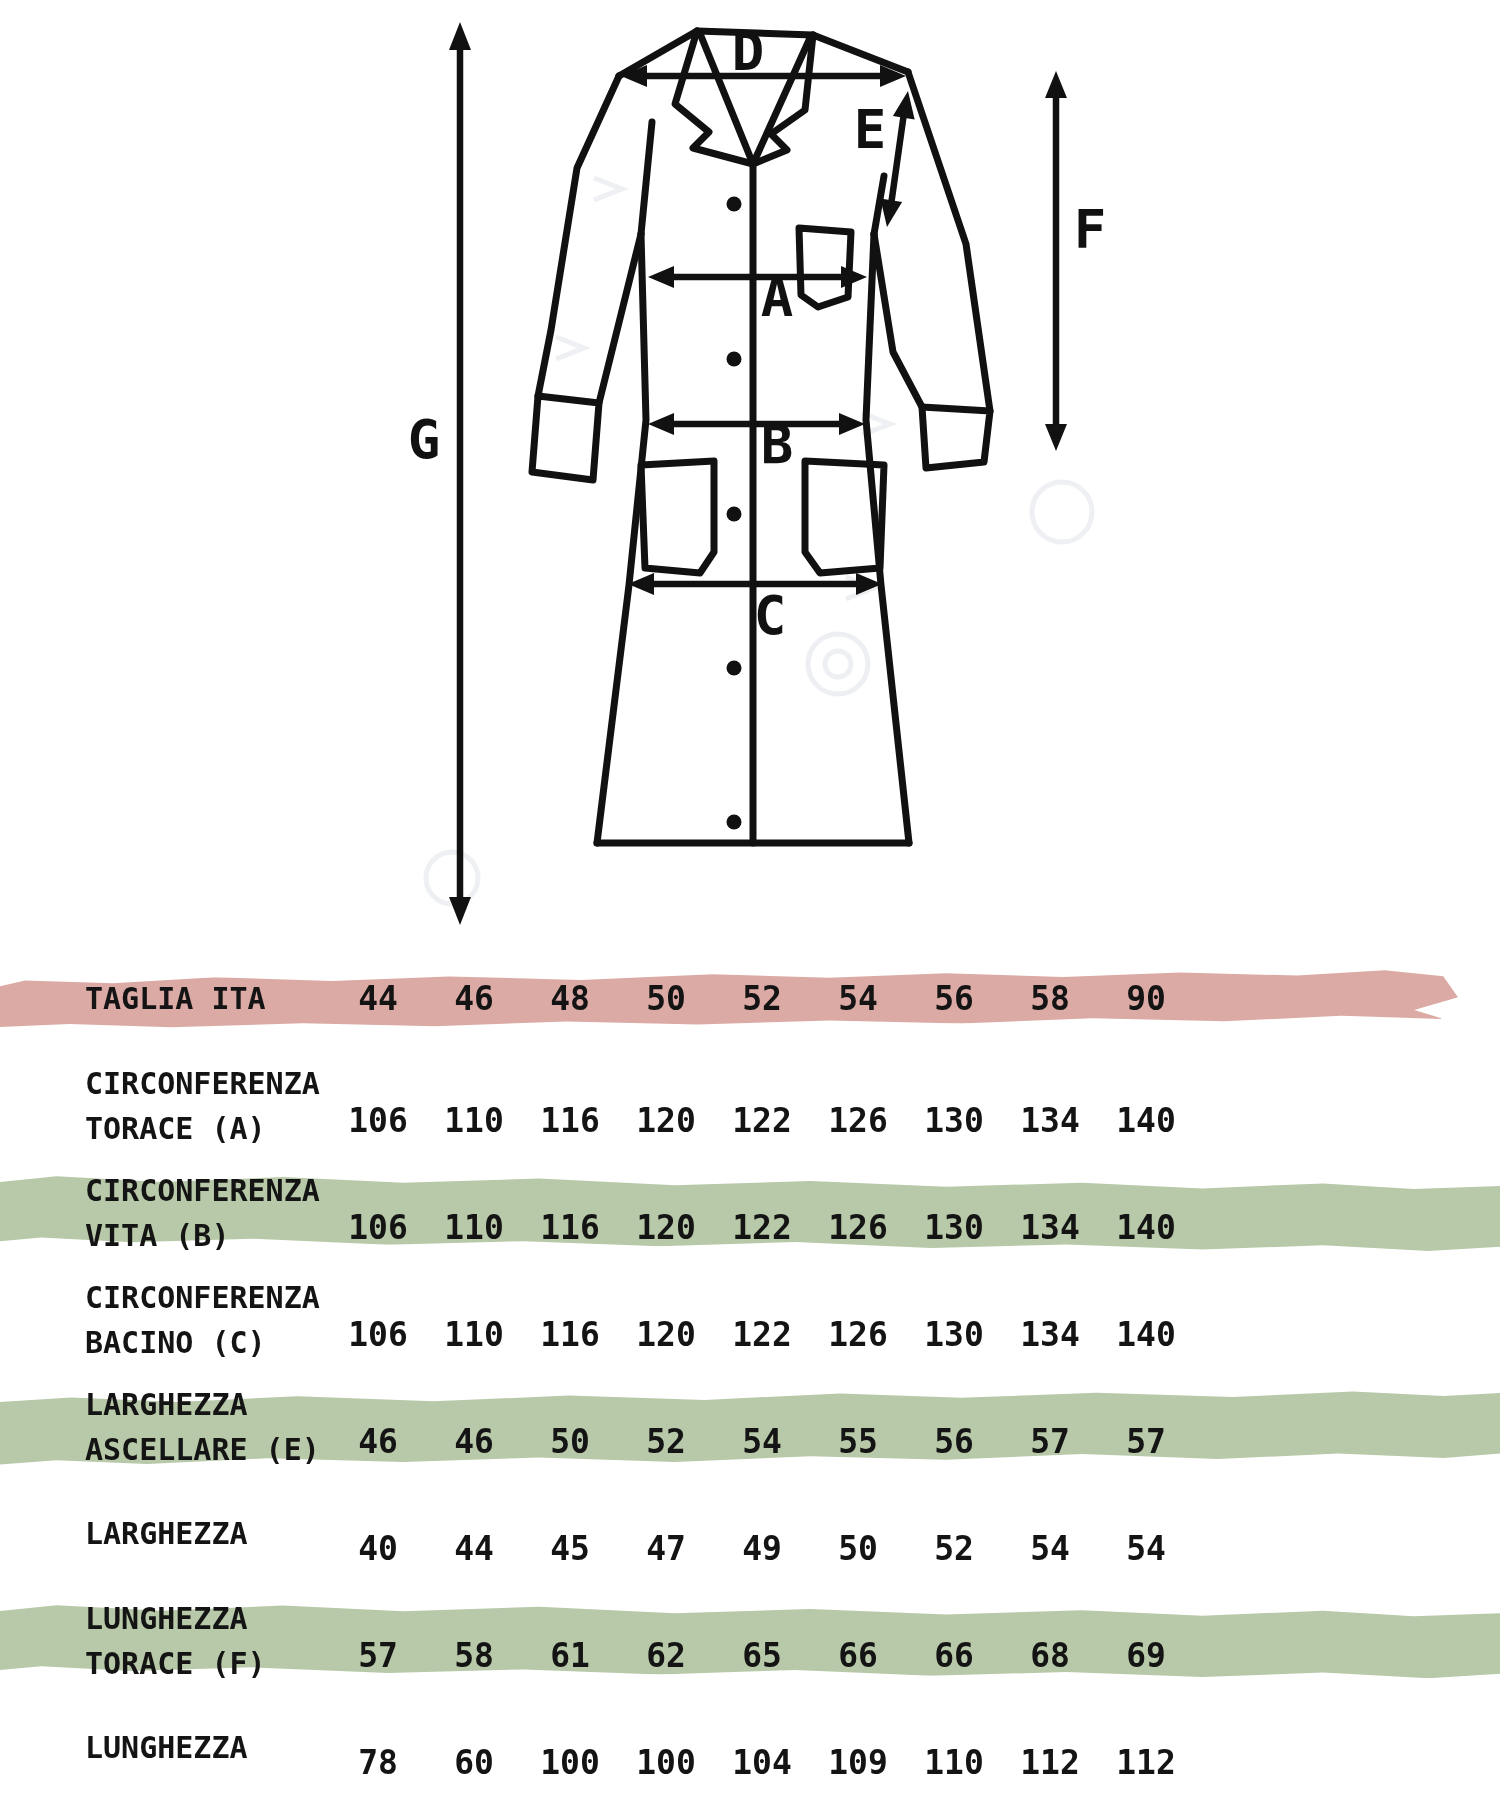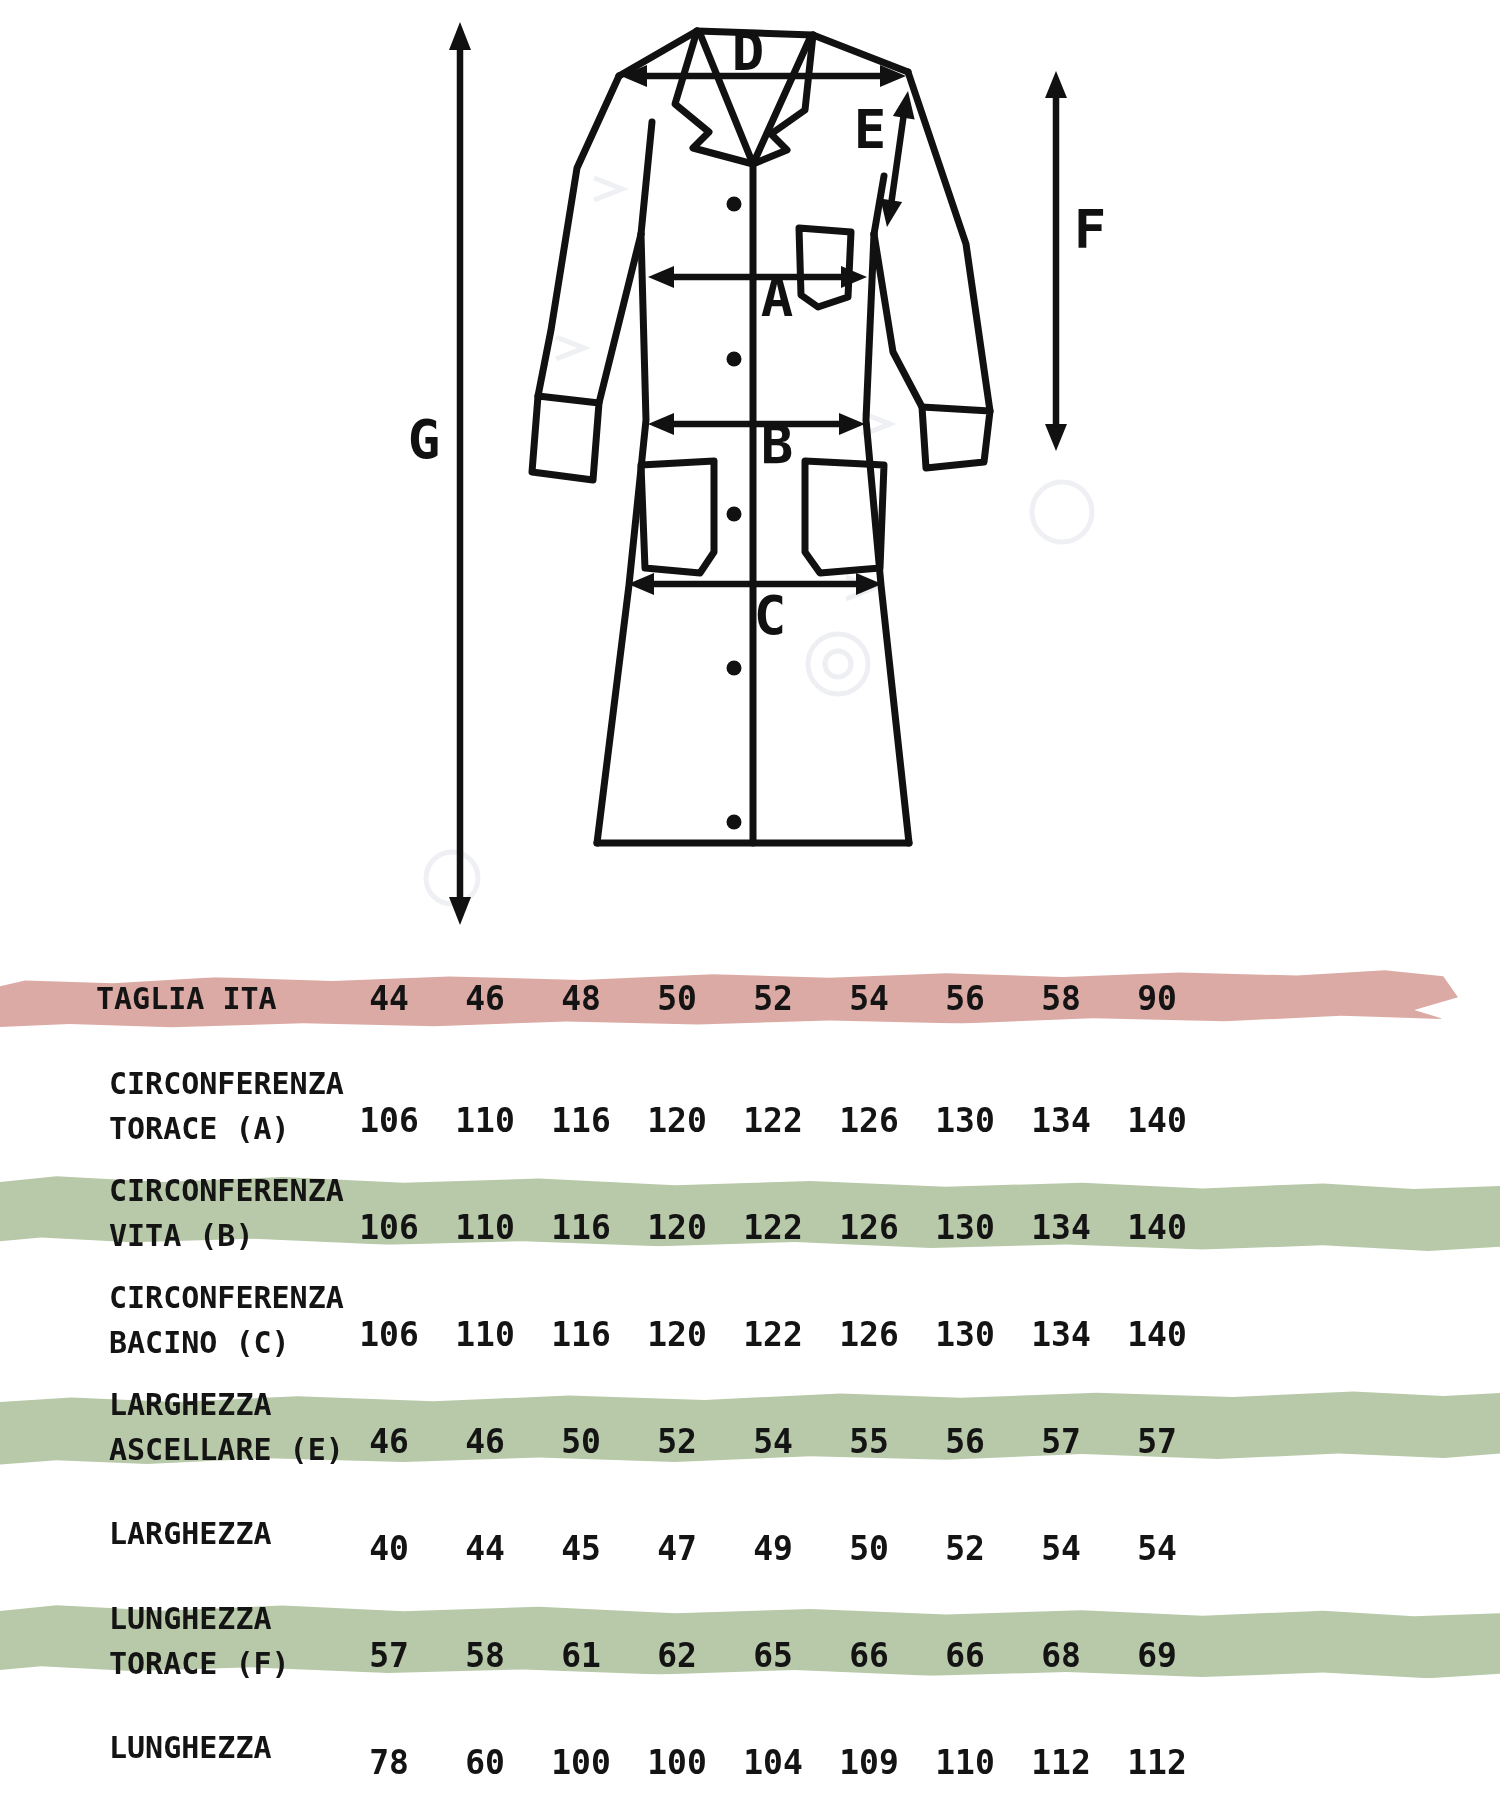--- a/index.html
+++ b/index.html
@@ -9,25 +9,24 @@
     font-family:"DejaVu Sans Mono","Liberation Mono",monospace;
   }
   svg.diagram { position:absolute; top:0; left:0; display:block; }
 
   
   .size-table { position:absolute; top:945px; left:0; width:1500px; }
   .trow {
     position:relative; height:107px;
     display:grid; grid-template-columns:330px repeat(9,96px);
     align-items:center;
-    padding-left:11px;
   }
   .lbl { position:relative; z-index:1; padding-left:85px; font-weight:bold;
          font-size:30px; line-height:45px; white-space:nowrap; }
-  .lbl span { display:block;margin-left:13px; }
+  .lbl span { display:block; }
   .val { position:relative; z-index:1; text-align:center;
          font-weight:bold; font-size:33px; }
   .trow.data .val { transform:translateY(15px); }
 
   
   .band { position:absolute; top:50%; left:-4px; z-index:0; }
   .band.pink  { width:1462px; height:54px; background:var(--pink,#dcaaa4);
                 transform:translateY(-50%) rotate(-0.35deg); }
   .band.green { width:1508px; height:72px; background:var(--green,#b7c9a8); }
   .tilt-1 { transform:translateY(-50%) rotate(0.35deg); }

